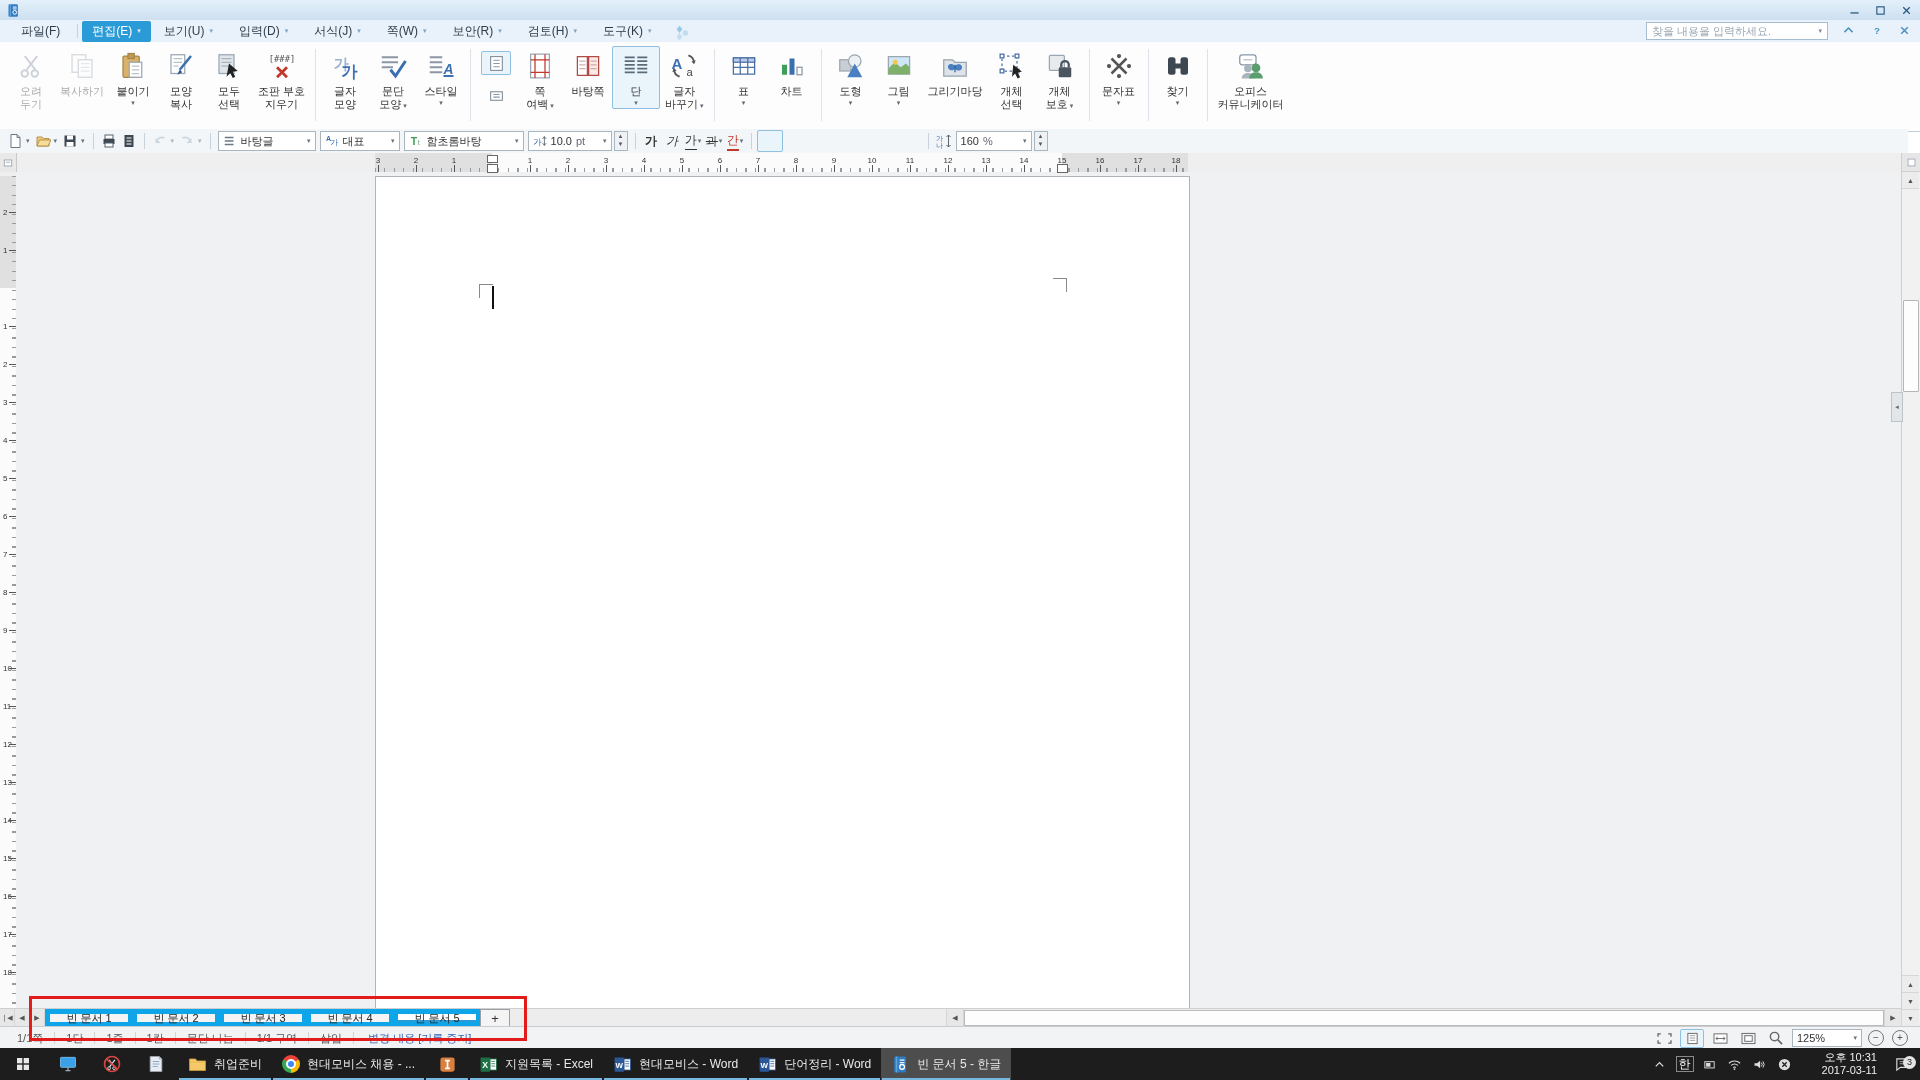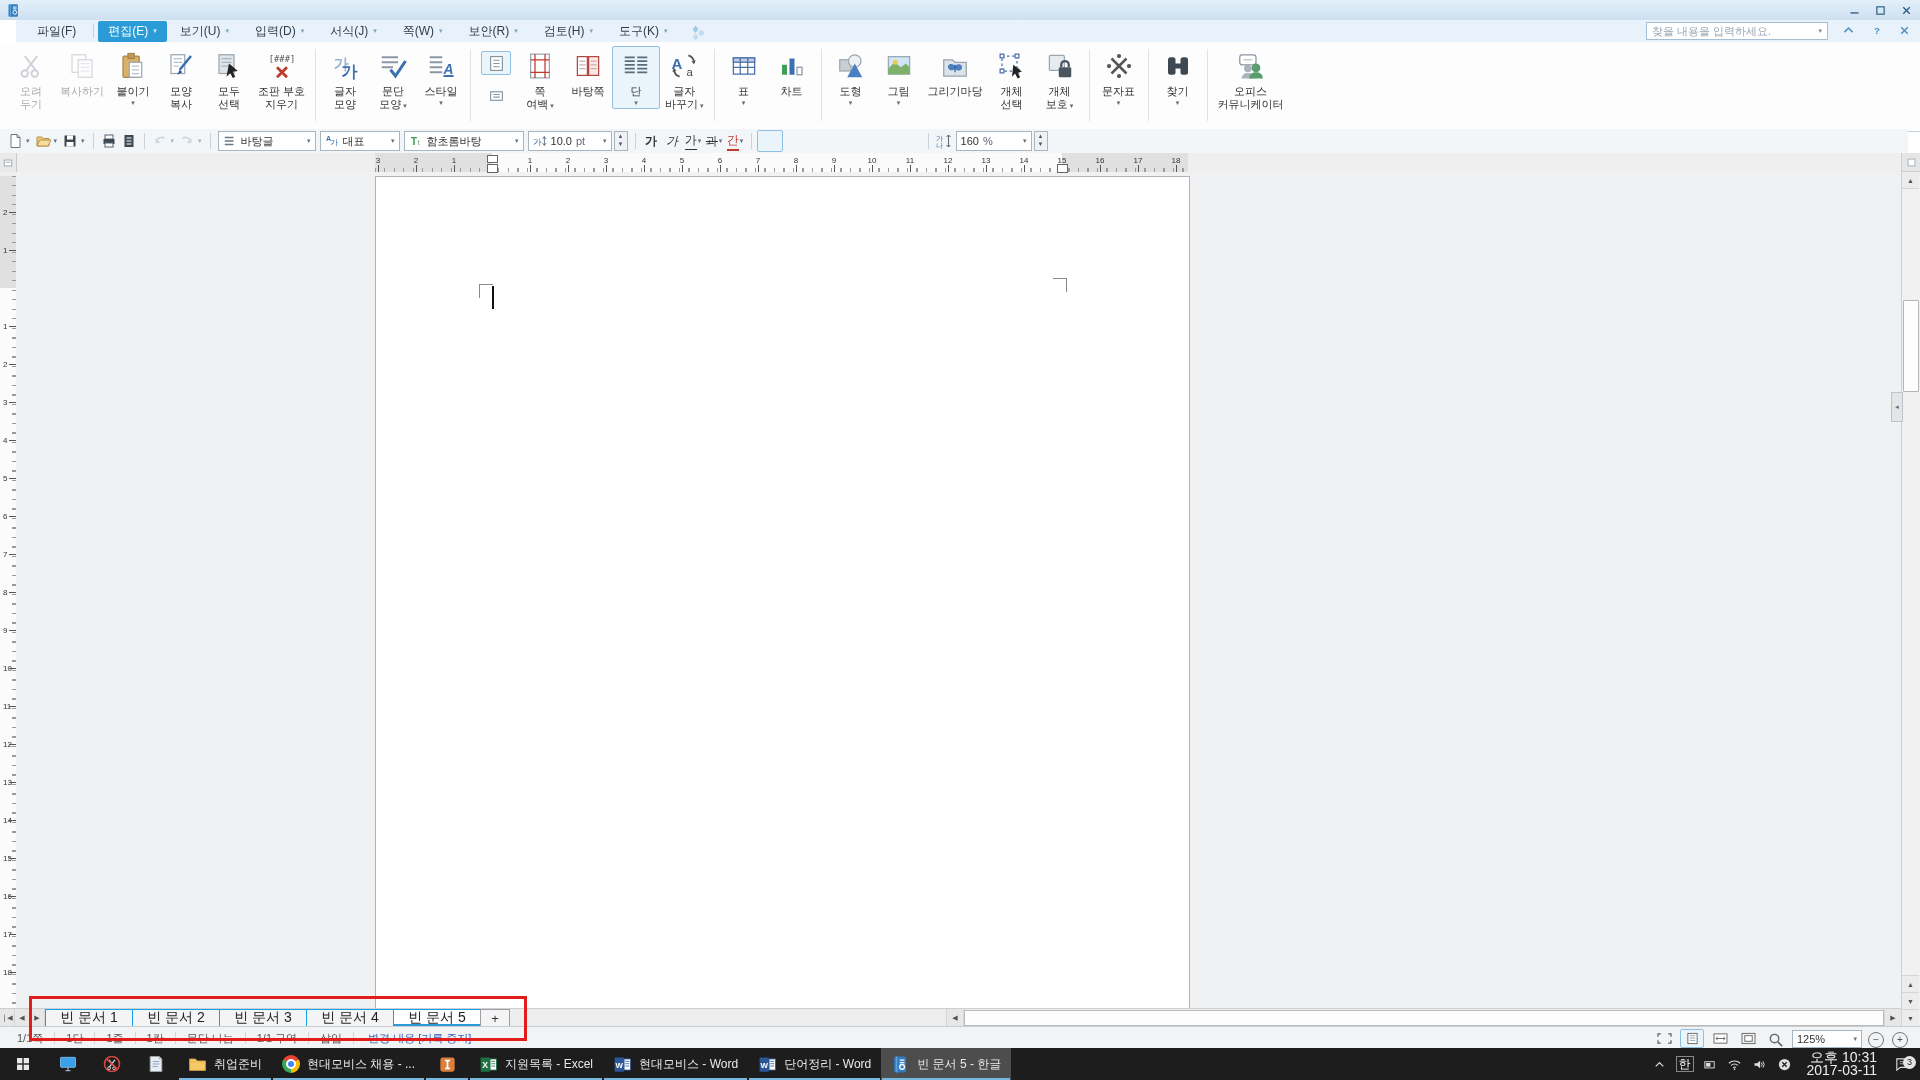--- a/index.html
+++ b/index.html
@@ -8,21 +8,21 @@
   .ic svg{display:block}
   
   .titlebar{position:absolute;left:0;top:0;right:0;height:20px;background:linear-gradient(#e3f0fb,#cddff1);display:flex;align-items:center;padding:0 6px}
   .t-logo{width:15px;height:15px}
   .t-logo svg{width:15px;height:15px}
   .t-title{position:absolute;left:0;right:0;text-align:center;color:#2a7cc0;font-weight:bold;font-size:12px;pointer-events:none}
   .win-ctrls{margin-left:auto;display:flex;gap:10px;z-index:2}
   .win-ctrls span{width:16px;height:16px;display:flex;align-items:center;justify-content:center}
   .win-ctrls svg{width:13px;height:13px}
   
-  .menubar{position:absolute;left:16px;top:20px;right:0;height:22px;background:#e9f2fa;display:flex;align-items:center;padding:0 8px;border-bottom:1px solid #0ea5e9}
+  .menubar{position:absolute;left:0;top:20px;right:0;height:22px;background:#e9f2fa;display:flex;align-items:center;padding:0 8px;border-bottom:1px solid #0ea5e9}
   .menu-item{display:flex;align-items:center;gap:5px;padding:2px 13px;color:#2f3d4a;white-space:nowrap}
   .menu-item .m-arrow{font-size:7px;color:#7fa3c2}
   .menu-item.active{background:#2b9bd7;color:#fff;border-radius:2px;padding:2px 10px}
   .menu-item.active .m-arrow{color:#d7ecfa}
   .menu-sep{width:1px;height:14px;background:#c2d2e0;margin:0 4px}
   .menu-deco{width:20px;height:16px;margin-left:8px}
   .mb-right{margin-left:auto;display:flex;align-items:center;gap:14px}
   .find-box{width:170px;height:16px;background:#fff;border:1px solid #a7bdd0;display:flex;align-items:center;padding:0 5px;color:#9aa7b2;font-size:11px}
   .find-box .fb-arrow{margin-left:auto;font-size:7px;color:#7b8b99}
   .mb-ico{width:14px;height:14px}
@@ -91,33 +91,33 @@
   .vscroll{position:absolute;right:0;top:153px;width:18px;bottom:54px;background:#f1f1f1;border-left:1px solid #cfcfcf}
   .vs-btn{width:17px;height:16px;display:flex;align-items:center;justify-content:center;font-size:7px;color:#555;background:#ececec;border-bottom:1px solid #d6d6d6}
   .vs-top-box{height:18px;background:#e6e6e6;border-bottom:1px solid #cfcfcf;display:flex;align-items:center;justify-content:center}
   .vs-top-box svg{width:11px;height:11px}
   .vs-thumb{position:absolute;left:1px;right:1px;top:147px;height:90px;background:#fdfdfd;border:1px solid #b5b5b5;border-radius:1px}
   .vs-bottom{position:absolute;left:0;right:0;bottom:0}
   .vs-bottom .vs-btn{border-top:1px solid #d6d6d6;border-bottom:none}
   .collapse-tab{position:absolute;right:17px;top:392px;width:10px;height:28px;background:#e2e6e9;border:1px solid #bcc4ca;display:flex;align-items:center;justify-content:center;font-size:7px;color:#667}
   .hscroll{position:absolute;left:0;right:18px;top:1008px;height:18px;background:#ededed;border-top:1px solid #cfcfcf;display:flex;align-items:stretch}
   .hs-nav{width:14px;display:flex;align-items:center;justify-content:center;font-size:7px;color:#555;border-right:1px solid #d6d6d6;background:#e7e7e7}
-  .doc-tab{min-width:88px;box-sizing:border-box;display:flex;align-items:center;justify-content:center;font-size:14px;color:#222;background:#f4f4f4;border:1px solid #0ea5e9;margin-right:-1px}
+  .doc-tab{min-width:88px;box-sizing:border-box;display:flex;align-items:center;justify-content:center;font-size:11px;color:#222;background:#f4f4f4;border:5px solid #0ea5e9;margin-right:-1px}
   .doc-tab.active{background:#fff;box-shadow:inset 0 -2px 0 #2b9bd7}
   .add-tab{width:28px;display:flex;align-items:center;justify-content:center;font-size:13px;color:#333;background:#f4f4f4;border:1px solid #9aa0a6}
   .hs-gap{width:436px}
   .hs-arrow{width:16px;display:flex;align-items:center;justify-content:center;font-size:7px;color:#555;background:#e7e7e7;border-left:1px solid #d6d6d6;border-right:1px solid #d6d6d6}
   .hs-thumb{flex:1;background:#fdfdfd;border:1px solid #bbb;margin:1px 0}
   .red-box{position:absolute;left:29px;top:996px;width:492px;height:39px;border:3px solid #e21b1b;z-index:40;pointer-events:none}
   
   .statusbar{position:absolute;left:0;right:0;top:1026px;height:22px;background:#f1f3f4;border-top:1px solid #c9cdd1;display:flex;align-items:center;font-size:11px;color:#555;padding:0 6px}
   .st-item{padding:0 11px;white-space:nowrap}
   .st-sep{width:1px;height:12px;background:#d0d4d8}
   .st-record{color:#2f62b7;padding:0 14px;white-space:nowrap}
-  .st-right{margin-left:auto;display:flex;align-items:flex-end;gap:4px;padding-right:4px}
+  .st-right{margin-left:auto;display:flex;align-items:center;gap:4px;padding-right:4px}
   .sv-btn{width:22px;height:17px;border:1px solid transparent;border-radius:2px;display:flex;align-items:center;justify-content:center}
   .sv-btn.active{border-color:#8fc0e2;background:#e9f4fb}
   .sv-btn svg{width:17px;height:13px}
   .lens{width:16px;height:16px;margin:0 4px}
   .lens svg{width:15px;height:15px}
   .zoom-box{width:60px;height:16px;background:#fff;border:1px solid #a9b6c0;display:flex;align-items:center;font-size:11px;color:#333;padding:0 4px}
   .zoom-box .sel-arrow{margin-left:auto;font-size:7px;color:#66727d}
   .zoom-circle{width:14px;height:14px;border:1.5px solid #777;border-radius:50%;display:flex;align-items:center;justify-content:center;font-size:10px;color:#555;line-height:0;margin:0 2px}
   
   .taskbar{position:absolute;left:0;right:0;top:1048px;height:32px;background:#1d1d1d;display:flex;align-items:stretch;color:#ccc}
@@ -131,21 +131,21 @@
   .task-app svg{width:19px;height:19px;flex:none}
   .task-app.open::after{content:"";position:absolute;left:1px;right:1px;bottom:0;height:2px;background:#76b9e0}
   .task-app.active{background:#4d4d4d}
   .task-app.icon-only{width:44px;justify-content:center;padding:0}
   .chrome-ball{width:18px;height:18px;border-radius:50%;background:conic-gradient(from -60deg,#ea4335 0 120deg,#fbbc05 0 240deg,#34a853 0 360deg);position:relative;flex:none}
   .cb-in{position:absolute;left:4px;top:4px;width:10px;height:10px;border-radius:50%;background:#4285f4;border:2px solid #fff;box-sizing:border-box}
   .tray{margin-left:auto;display:flex;align-items:center}
   .tray-item{width:25px;height:32px;display:flex;align-items:center;justify-content:center}
   .tray-item svg{width:15px;height:15px}
   .ime{font-size:12px;color:#fff;border:1px solid #888;padding:0 2px;line-height:14px}
-  .clock{width:80px;font-size:14px;line-height:13px;text-align:right;color:#eee;padding-right:7px}
+  .clock{width:80px;font-size:11px;line-height:13px;text-align:right;color:#eee;padding-right:7px}
   .notif{width:36px;display:flex;align-items:center;justify-content:center;position:relative}
   .notif svg{width:17px;height:17px}
   .notif-badge{position:absolute;right:4px;bottom:4px;width:13px;height:13px;border-radius:50%;background:#e4e4e4;color:#1d1d1d;font-size:9px;display:flex;align-items:center;justify-content:center}
 </style>
 </head>
 <body>
 
 <div class="app">
 
   <div class="titlebar">

